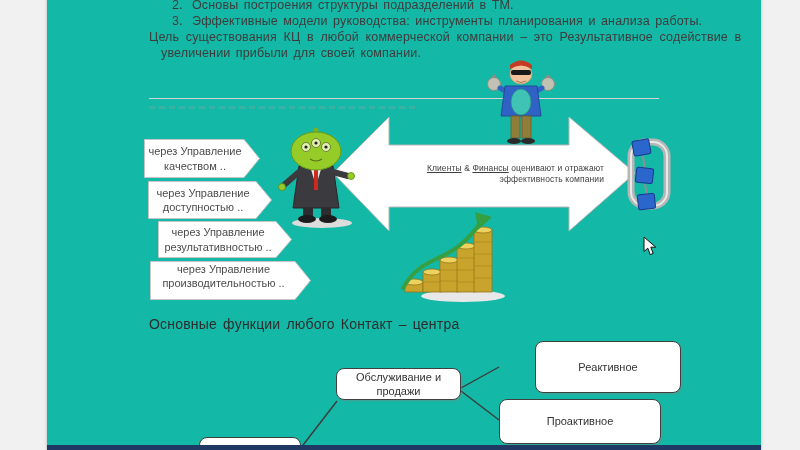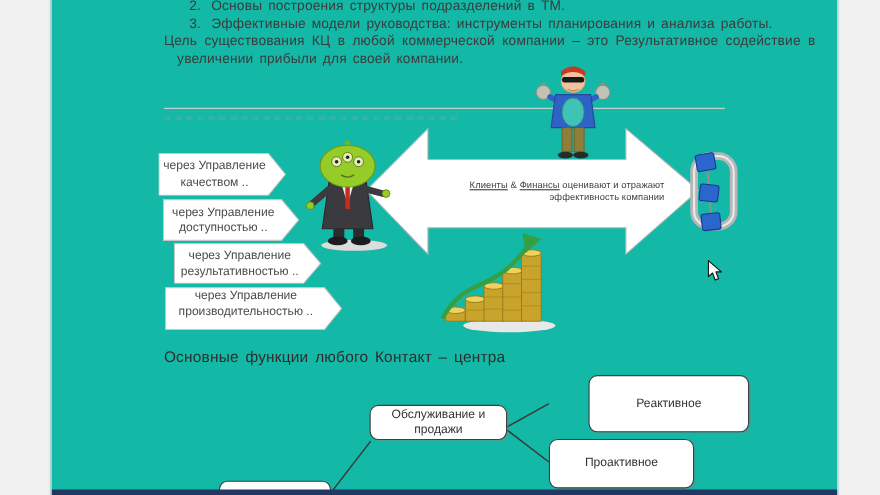--- a/index.html
+++ b/index.html
@@ -173,21 +173,21 @@
       <line x1="265" y1="56" x2="303" y2="85" stroke="#3a3a3a" stroke-width="1.4"></line>
       <line x1="141" y1="66" x2="104" y2="114" stroke="#3a3a3a" stroke-width="1.4"></line>
     </svg>
 
     <div class="abs node" style="left:289px; top:368px; width:125px; height:32px; padding:0 8px;">
       <span>Обслуживание и продажи</span>
     </div>
     <div class="abs node" style="left:452px; top:341px; width:146px; height:52px;margin-left:36px;">
       <span>Реактивное</span>
     </div>
-    <div class="abs node" style="left:452px; top:399px; width:132px; height:45px;">
+    <div class="abs node" style="left:452px; top:399px; width:162px; height:45px;">
       <span>Проактивное</span>
     </div>
     <div class="abs node cut" style="left:152px; top:437px; width:102px; height:22px;">
       <span></span>
     </div>
 
     <div class="abs bottom-bar" style="left:0; top:445px; width:716px; height:5px;"></div>
   </div>
 
   <svg class="abs" style="left:643px; top:236px;" width="14" height="20" viewBox="0 0 14 20">

